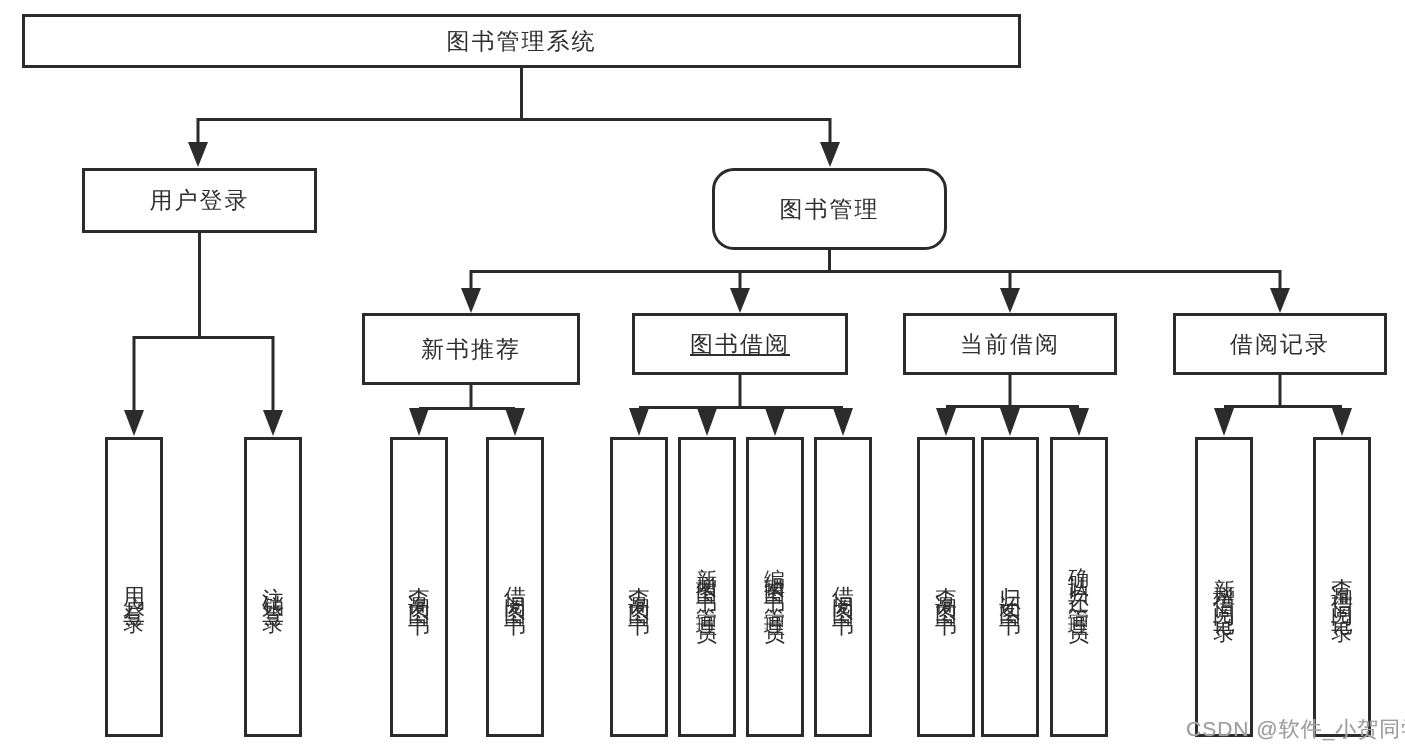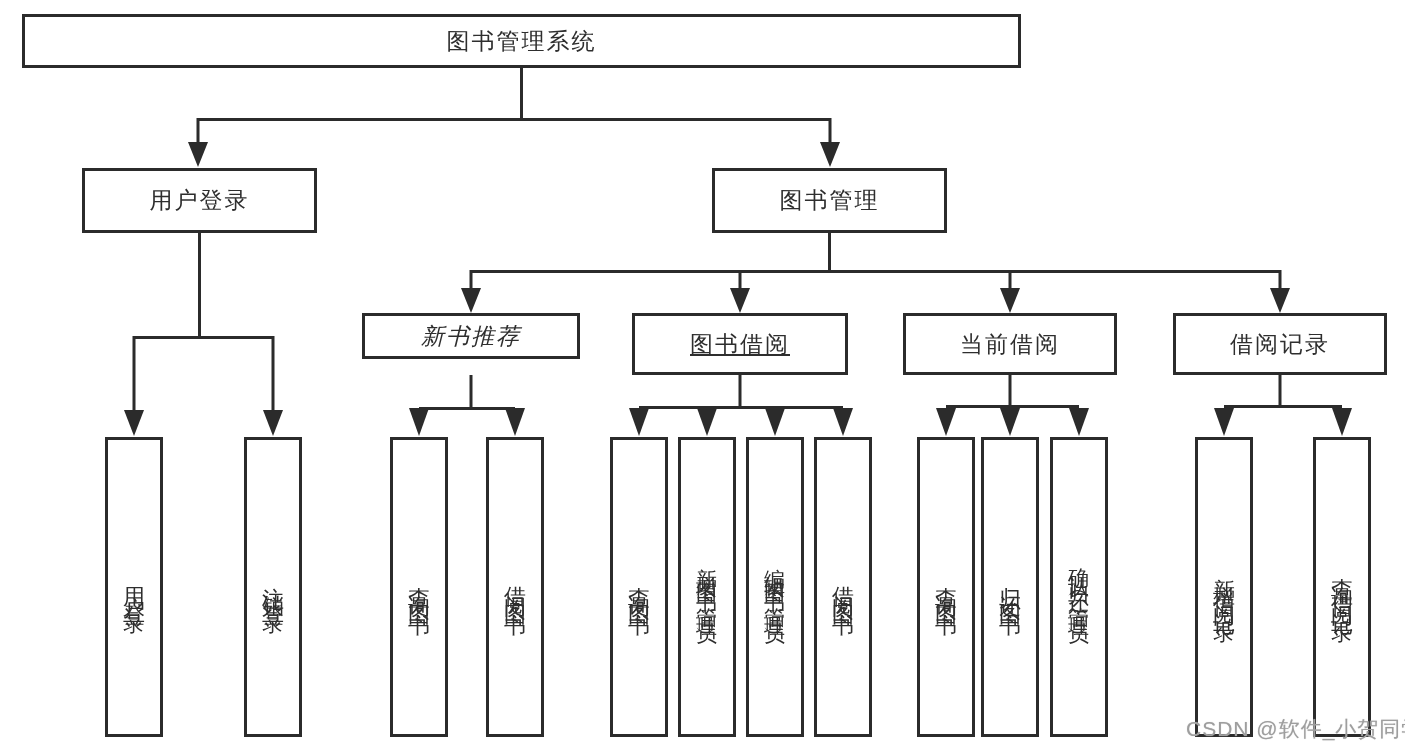--- a/index.html
+++ b/index.html
@@ -126,25 +126,25 @@
     </g>
   </svg>
 
   <div class="box hbox" style="left:22px; top:14px; width:999px; height:54px;">
     <span>图书管理系统</span>
   </div>
 
   <div class="box hbox" style="left:82px; top:168px; width:235px; height:65px;">
     <span>用户登录</span>
   </div>
-  <div class="box hbox" style="left:712px; top:168px; width:235px; height:65px;">
+  <div class="box hbox" style="left:712px; top:168px; width:235px; height:82px;border-radius:22px;">
     <span>图书管理</span>
   </div>
 
-  <div class="box hbox" style="left:362px; top:313px; width:218px; height:46px;font-style:italic;">
+  <div class="box hbox" style="left:362px; top:313px; width:218px; height:72px;">
     <span>新书推荐</span>
   </div>
   <div class="box hbox" style="left:632px; top:313px; width:216px; height:62px;text-decoration:underline;">
     <span>图书借阅</span>
   </div>
   <div class="box hbox" style="left:903px; top:313px; width:214px; height:62px;">
     <span>当前借阅</span>
   </div>
   <div class="box hbox" style="left:1173px; top:313px; width:214px; height:62px;">
     <span>借阅记录</span>

